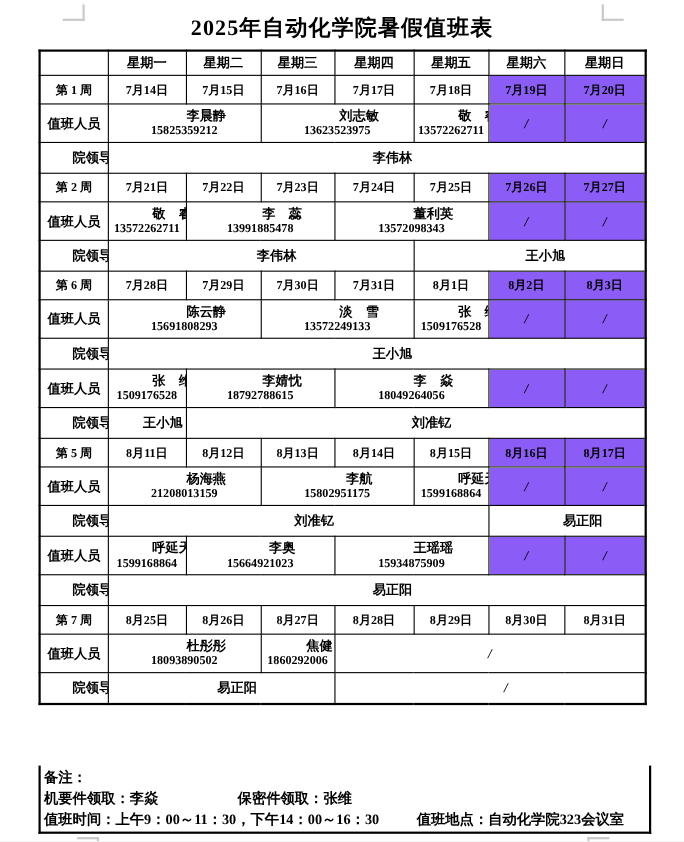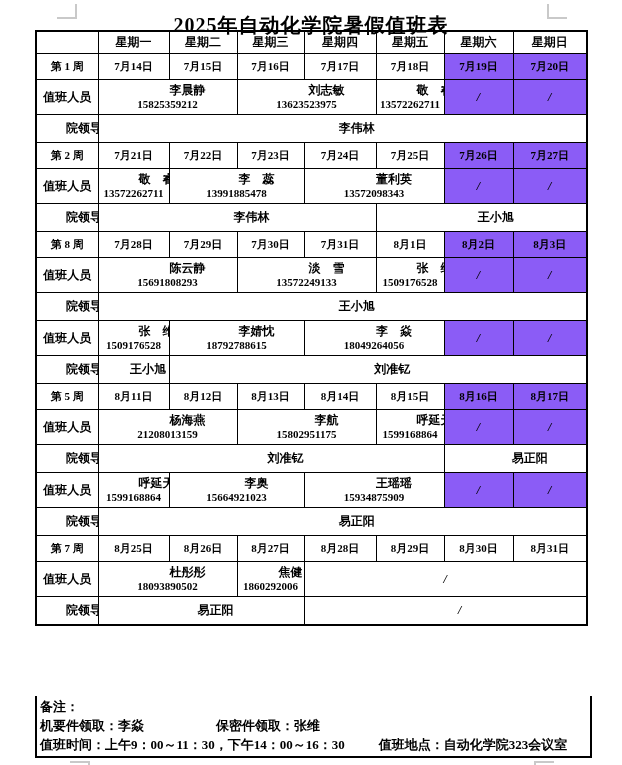--- a/index.html
+++ b/index.html
@@ -15,21 +15,21 @@
   .crop{position:absolute;width:18px;height:13px;border:0 solid #c9c9c9;}
   .crop.tl{left:57px;top:4px;border-right-width:2px;border-bottom-width:2px;}
   .crop.tr{left:547px;top:4px;border-left-width:2px;border-bottom-width:2px;}
   .crop.bl{left:70px;top:761px;border-right-width:2px;border-top-width:2px;}
   .crop.br{left:534px;top:761px;border-left-width:2px;border-top-width:2px;}
   .title{
     position:absolute;left:0;top:12px;width:622px;
     text-align:center;font-size:20px;letter-spacing:1px;font-family:Liberation Serif, serif;
   }
   table.roster{
-    position:absolute;left:35px;top:30px;
+    position:absolute;left:35px;top:45px;
     width:551px;
     border-collapse:collapse;table-layout:fixed;
     border:2px solid #000;
   }
   table.roster td,table.roster th{
     border:1px solid #000;
     text-align:center;vertical-align:middle;
     padding:0;overflow:hidden;white-space:nowrap;
     font-weight:bold;
   }
@@ -141,21 +141,21 @@
           </td>
           <td class="gray"><span class="slash">/</span></td>
           <td class="gray"><span class="slash">/</span></td>
         </tr>
         <tr class="leader-row">
           <td>院领导</td>
           <td colspan="4"><span>李伟林</span></td>
           <td colspan="3"><span>王小旭</span></td>
         </tr>
         <tr class="date-row">
-          <td>第 8 周</td>
+          <td>第 6 周</td>
           <td>7月28日</td>
           <td>7月29日</td>
           <td>7月30日</td>
           <td>7月31日</td>
           <td>8月1日</td>
           <td class="gray">8月2日</td>
           <td class="gray">8月3日</td>
         </tr>
         <tr class="duty-row">
           <td>值班人员</td>

